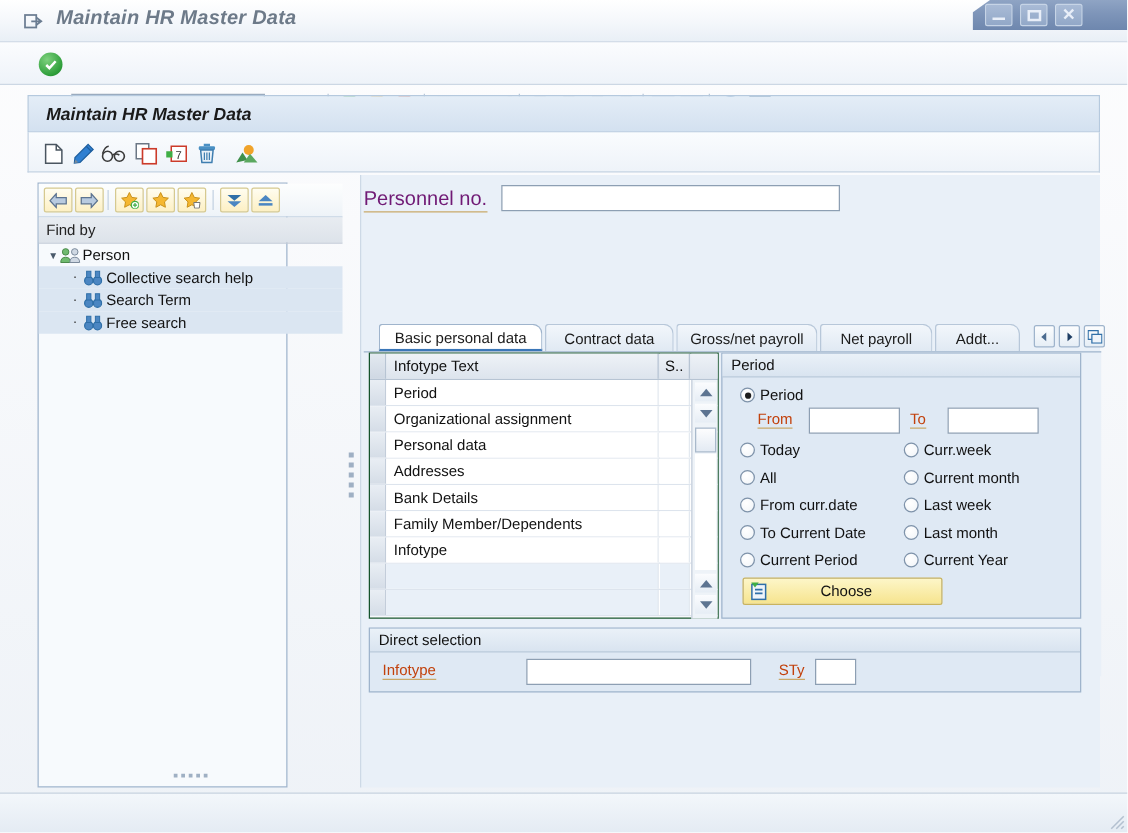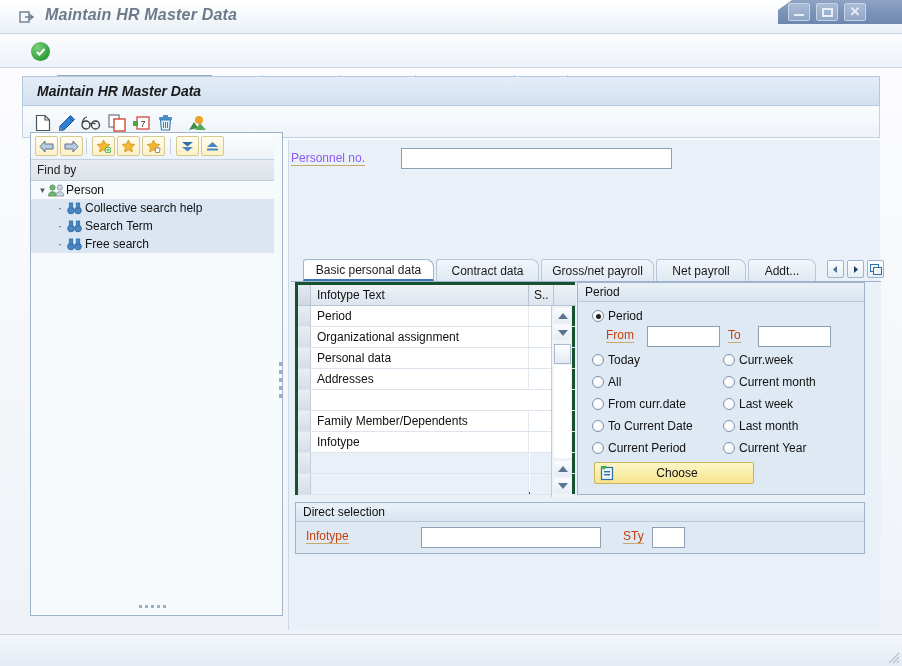--- a/index.html
+++ b/index.html
@@ -112,21 +112,21 @@
   
   .apptoolbar {
     position:absolute; left: 22px; top: 106px; width: 858px; height: 32px;
     background: linear-gradient(180deg,#fafcfe 0%, #eef3f9 100%);
     border-left:1px solid #c3d2e2; border-right:1px solid #c3d2e2; border-bottom:1px solid #c3d2e2;
   }
   .appicon { position:absolute; top: 7px; width:20px; height:20px; display:flex;align-items:center;justify-content:center;}
 
   
   .sidebar {
-    position:absolute; left: 30px; top: 132px; width: 253px; height: 484px;
+    position:absolute; left: 30px; top: 146px; width: 200px; height: 484px;
     background: #f7fafd;
     border: 1px solid #9fb4cc;
   }
   .sb-toolbar {
     position:absolute; left:0; top:0; width:243px; height:27px;
     background: linear-gradient(180deg,#fdfefe 0%, #eef3f8 100%);
     border-bottom: 1px solid #c3d2e2;
   }
   .sb-btn {
     position:absolute; top:3px; width:23px; height:20px;
@@ -163,21 +163,21 @@
   .vsplit i { width:4px;height:4px;background:#9fb0c4; display:block;}
 
   
   .mainpanel {
     position:absolute; left: 288px; top: 140px; width: 592px; height: 490px;
     background: #e9f0f8;
     border-left: 1px solid #cdd9e6;
   }
 
   .pnlabel {
-    position:absolute; left: 2px; top: 11px; font-size:12px; color:#8b5cf6;
+    position:absolute; left: 2px; top: 11px; font-size:16px; color:#701a75;
     border-bottom:1px solid #c9a96a;
   }
   .inp {
     background:#ffffff; border:1px solid #8d9fb3; height:21px;
     font-family:"Liberation Sans", sans-serif; font-size:12px;
     padding:0 3px; color:#111;
   }
 
   
   .tabstrip { position:absolute; left: 14px; top: 119px; width: 578px; height: 22px; }
@@ -205,21 +205,21 @@
 
   .tabbody {
     position:absolute; left: 2px; top: 141px; width: 590px; height: 260px;
     background: #e9f0f8;
     border-top: 1px solid #9fb4cc;
   }
 
   
   .tbl {
     position:absolute; left: 4px; top: 0px; width: 280px; height: 213px;
-    background:#ffffff; border:3px solid #14532d;
+    background:#ffffff; border:1px solid #14532d;
   }
   .tbl .hdr {
     position:absolute; left:0; top:0; width:278px; height:21px;
     background: linear-gradient(180deg,#eaeff5 0%, #dbe3ec 100%);
     border-bottom:1px solid #b7c4d3;
   }
   .tbl .hdr .sel-corner {
     position:absolute;left:0;top:0;width:13px;height:20px;
     background: linear-gradient(180deg,#e3e9f0 0%, #cfd8e3 100%);
     border-right:1px solid #b7c4d3;
@@ -723,20 +723,21 @@
             <div class="c1">Personal data</div>
             <div class="c2"></div>
           </div>
         <div class="trow" style="top:84px;">
             <div class="rh"></div>
             <div class="c1">Addresses</div>
             <div class="c2"></div>
           </div>
         <div class="trow" style="top:105px;">
             <div class="rh"></div>
+            <div class="c1">Bank Details</div>
             <div class="c2"></div>
           </div>
         <div class="trow" style="top:126px;">
             <div class="rh"></div>
             <div class="c1">Family Member/Dependents</div>
             <div class="c2"></div>
           </div>
         <div class="trow" style="top:147px;">
             <div class="rh"></div>
             <div class="c1">Infotype</div>

